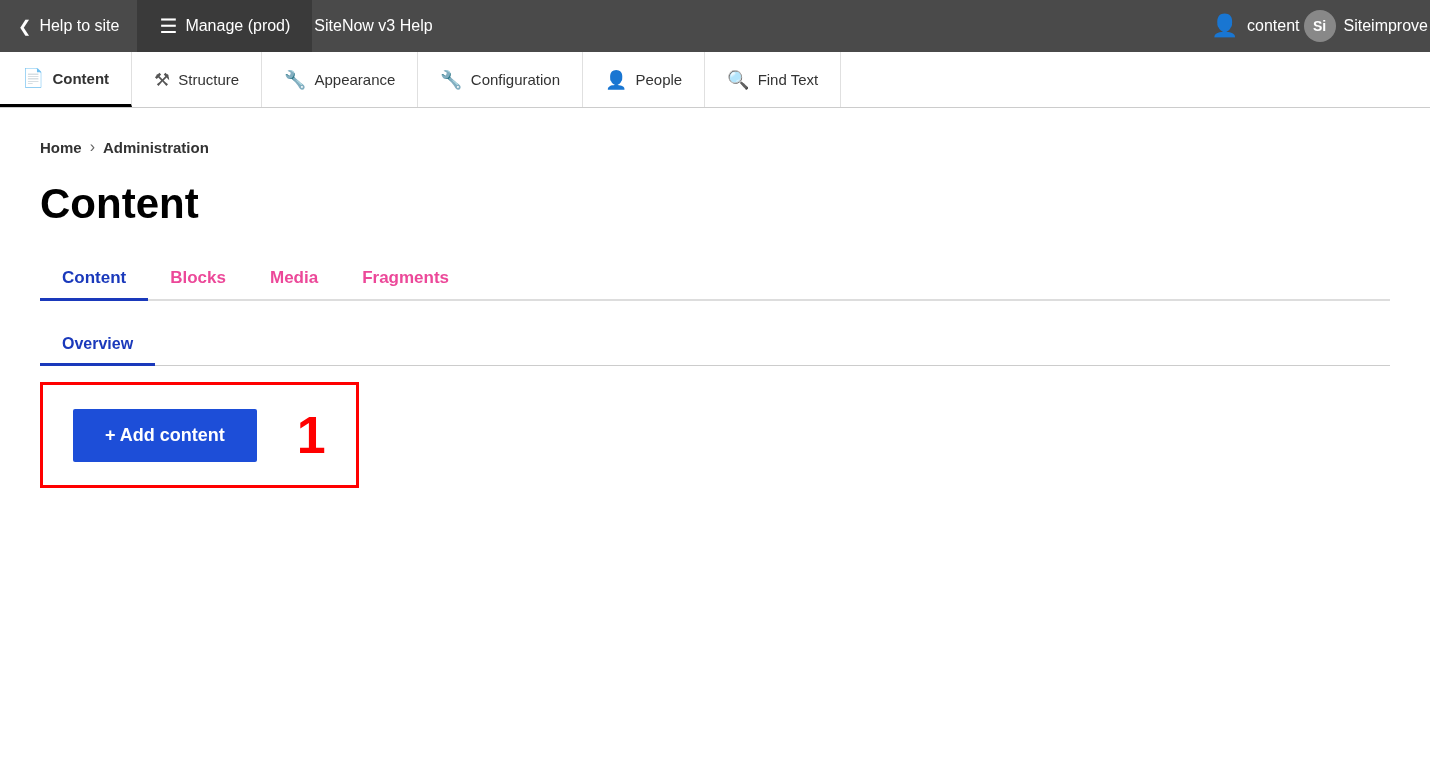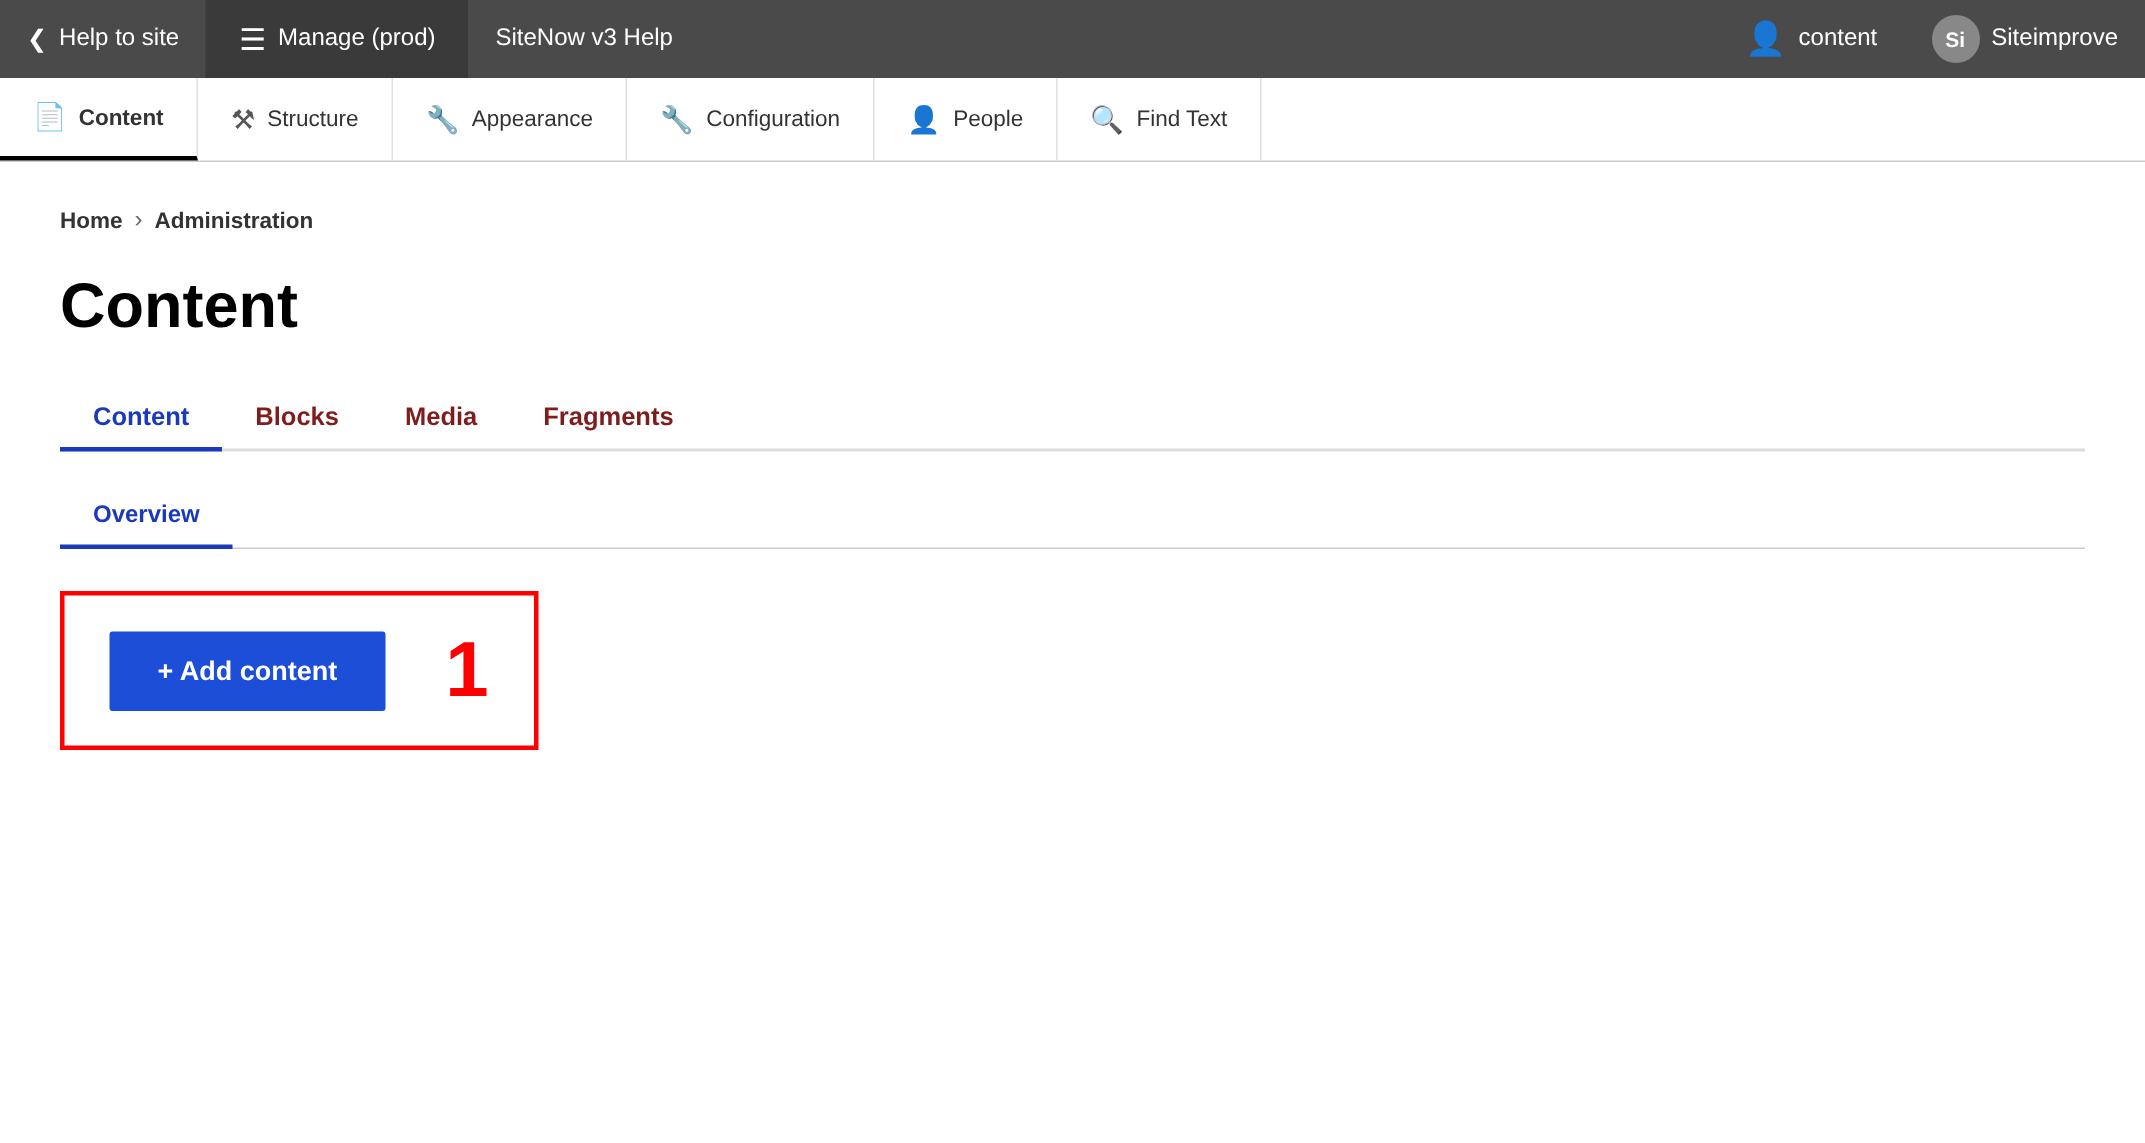--- a/index.html
+++ b/index.html
@@ -10,21 +10,21 @@
       background: #4a4a4a;
       display: flex;
       align-items: center;
       height: 52px;
       padding: 0;
     }
     .admin-bar-item {
       display: flex;
       align-items: center;
       color: #fff;
-      padding: 0 18px;
+      padding: 0 2px;
       height: 100%;
       font-size: 16px;
       cursor: pointer;
       white-space: nowrap;
       gap: 8px;
     }
     .admin-bar-item.manage {
       background: #3a3a3a;
       padding: 0 22px;
     }
@@ -122,35 +122,35 @@
     .tabs-primary {
       display: flex;
       border-bottom: 2px solid #ddd;
       margin-bottom: 24px;
       gap: 0;
     }
     .tab-primary {
       padding: 10px 22px;
       font-size: 17px;
       font-weight: bold;
-      color: #7f1d1d;
+      color: #ec4899;
       cursor: pointer;
       border-bottom: 3px solid transparent;
       margin-bottom: -2px;
     }
     .tab-primary.active {
       color: #1a39bb;
       border-bottom: 3px solid #1a39bb;
     }
 
     
     .tabs-secondary {
       display: flex;
       border-bottom: 1px solid #ccc;
-      margin-bottom: 28px;
+      margin-bottom: 16px;
       gap: 0;
     }
     .tab-secondary {
       padding: 10px 22px;
       font-size: 16px;
       font-weight: bold;
       color: #555;
       cursor: pointer;
       border-bottom: 3px solid transparent;
       margin-bottom: -1px;

